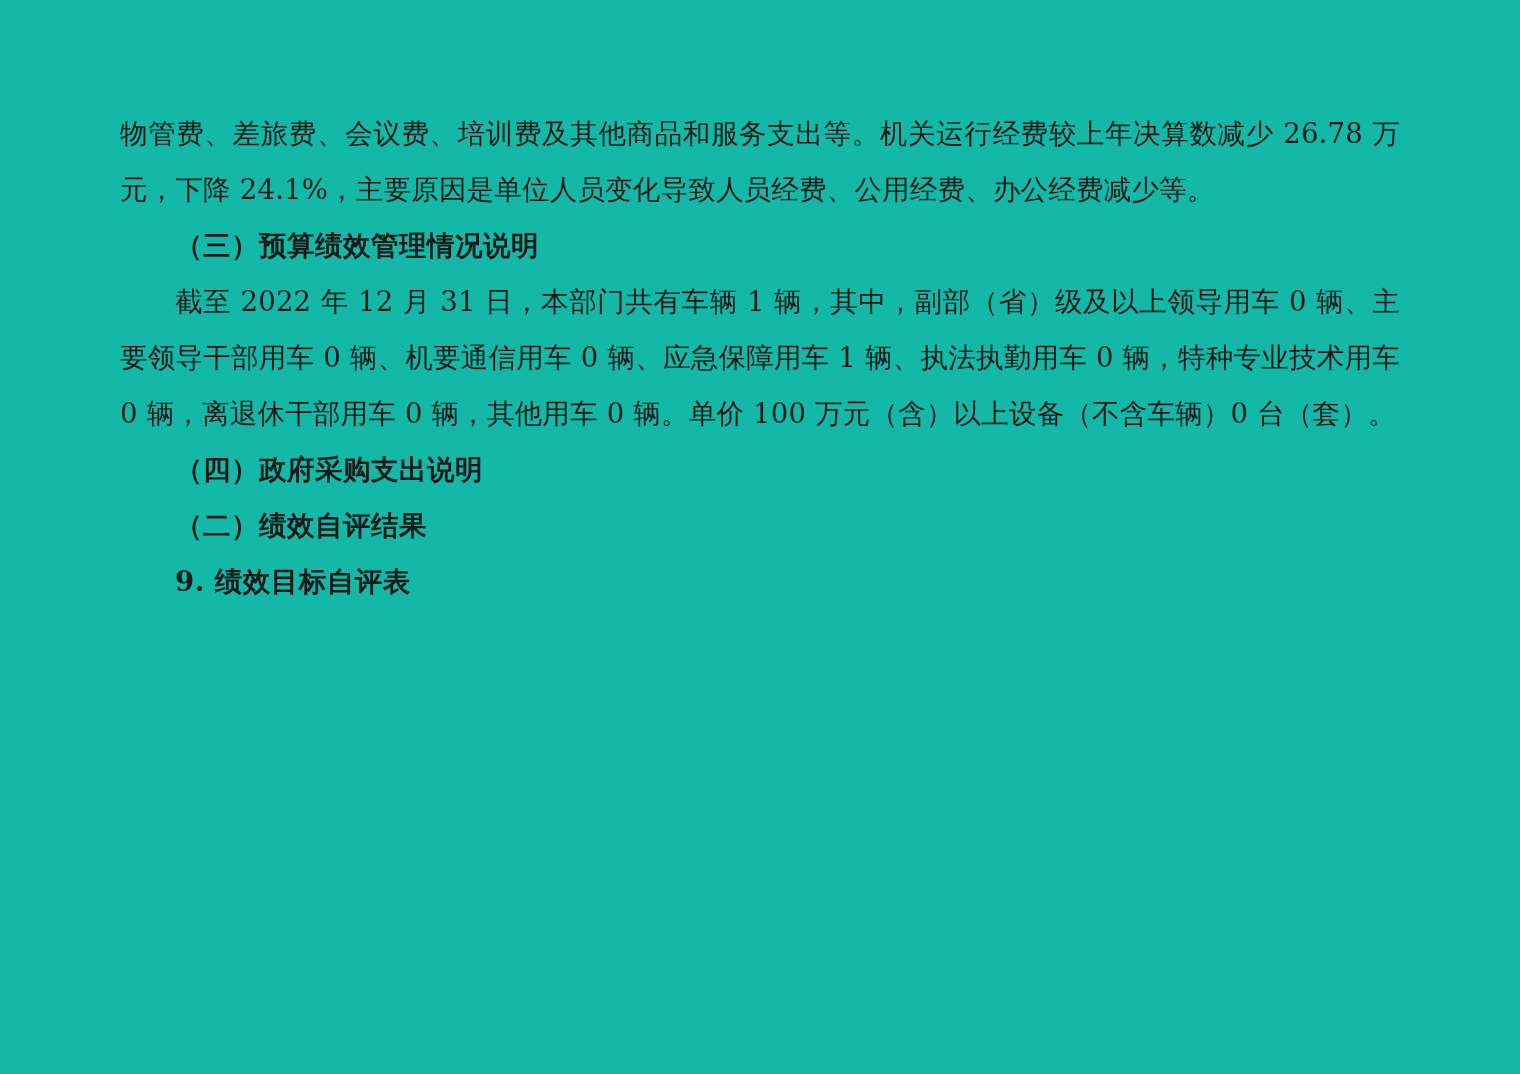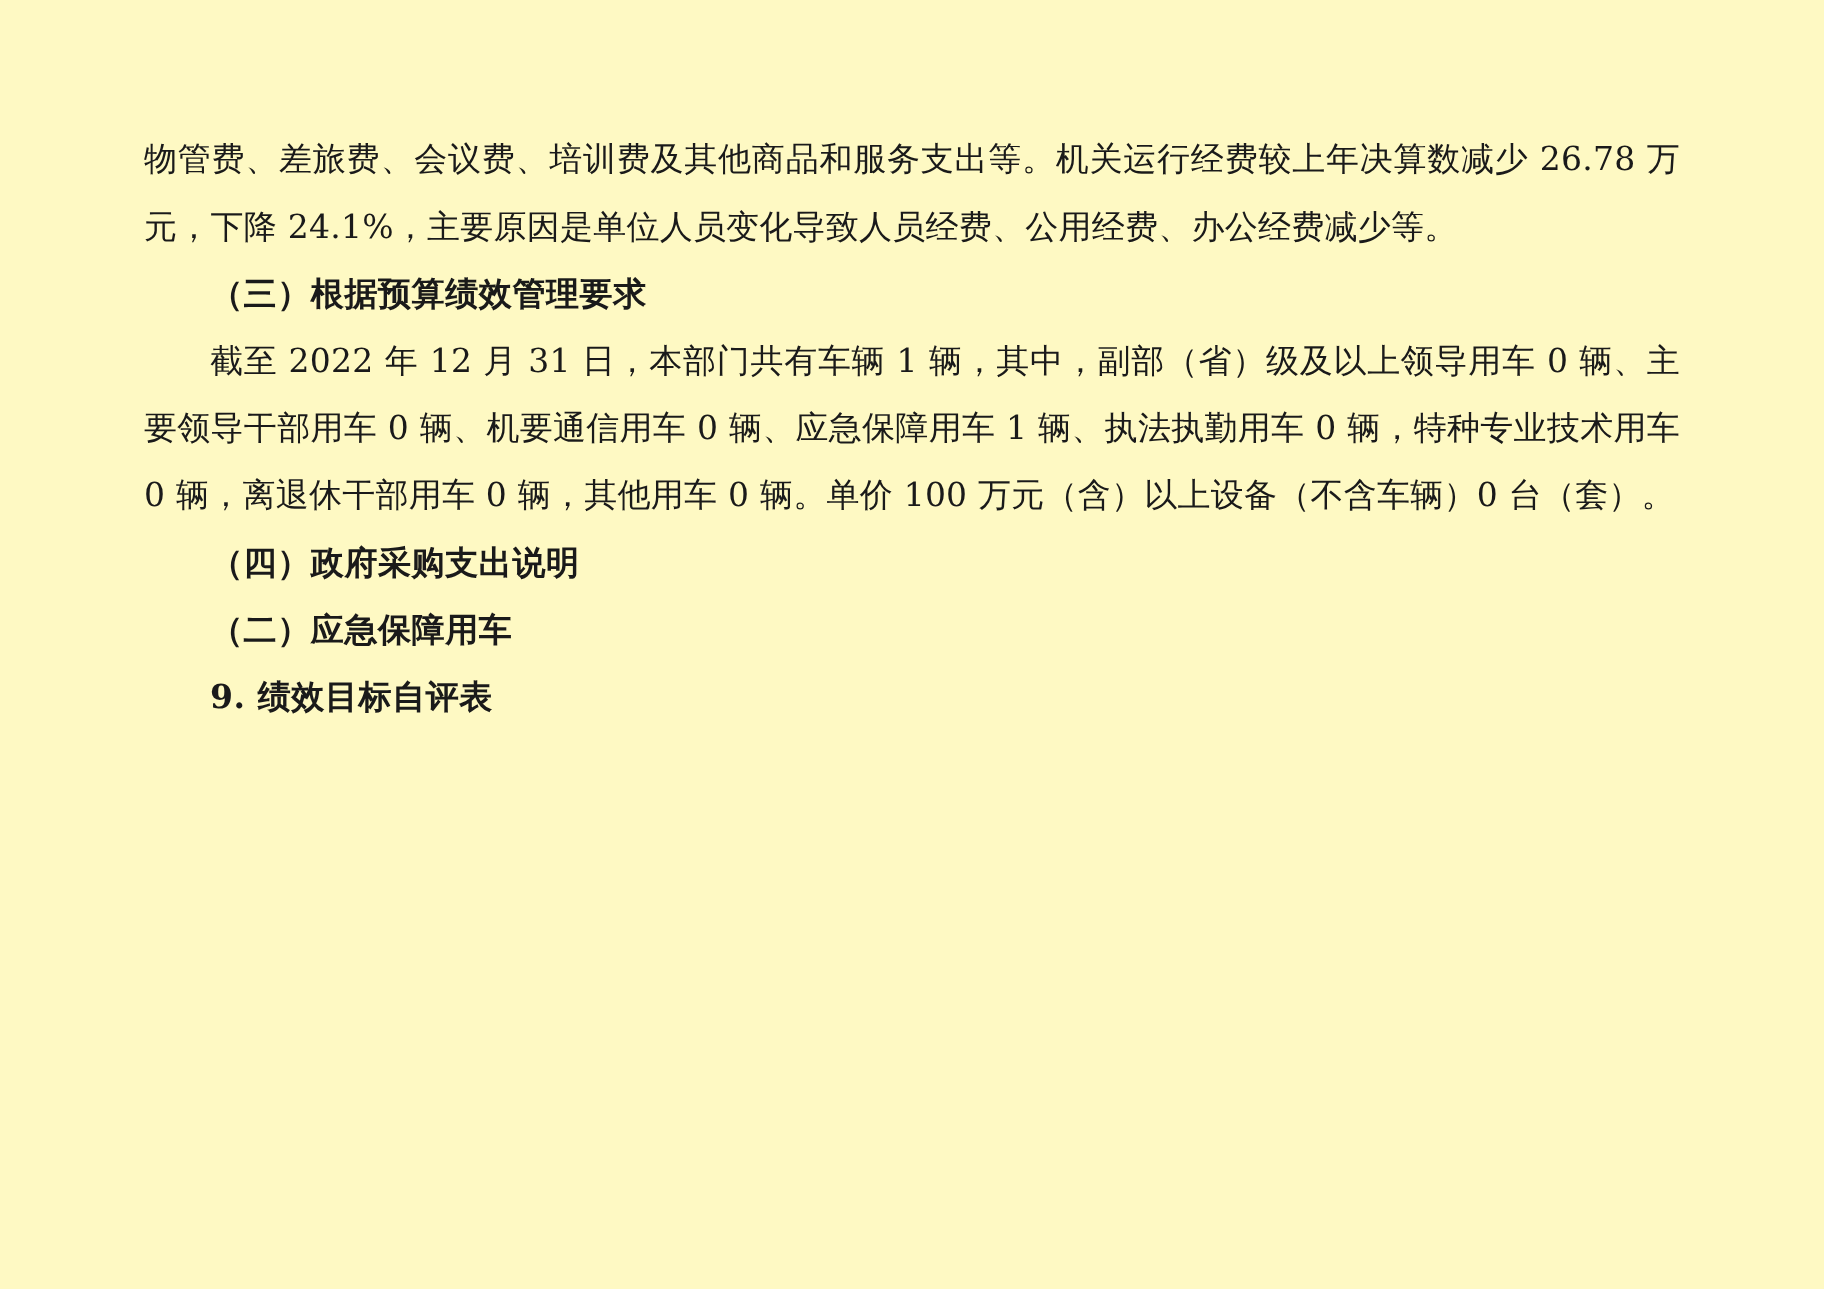--- a/index.html
+++ b/index.html
@@ -11,21 +11,21 @@
     width: 1520px;
     height: 1074px;
     font-family: "DejaVu Serif", "Liberation Serif", serif;
     color: #1a1a1a;
     overflow: hidden;
   }
   .page {
     position: relative;
     width: 1520px;
     height: 1074px;
-    background: #fef9c3;
+    background: #14b8a6;
     box-sizing: border-box;
     padding: 105px 120px 0 120px;
   }
   .body-text {
     font-size: 27.5px;
     line-height: 56px;
     text-align: justify;
     text-justify: inter-ideograph;
     letter-spacing: 0.2px;
     margin: 0;
@@ -53,27 +53,27 @@
     margin: 0;
   }
 </style>
 </head>
 <body>
 
 <div class="page">
 
   <p class="body-text para">物管费、差旅费、会议费、培训费及其他商品和服务支出等。机关运行经费较上年决算数减少 26.78 万元，下降 24.1%，主要原因是单位人员变化导致人员经费、公用经费、办公经费减少等。</p>
 
-  <p class="heading">（三）根据预算绩效管理要求</p>
+  <p class="heading">（三）预算绩效管理情况说明</p>
 
   <p class="body-text para indent">截至 2022 年 12 月 31 日，本部门共有车辆 1 辆，其中，副部（省）级及以上领导用车 0 辆、主要领导干部用车 0 辆、机要通信用车 0 辆、应急保障用车 1 辆、执法执勤用车 0 辆，特种专业技术用车 0 辆，离退休干部用车 0 辆，其他用车 0 辆。单价 100 万元（含）以上设备（不含车辆）0 台（套）。</p>
 
   <p class="heading">（四）政府采购支出说明</p>
 
 
 
 
 
-  <p class="heading">（二）应急保障用车</p>
+  <p class="heading">（二）绩效自评结果</p>
 
   <p class="heading">9. 绩效目标自评表</p>
 
 </div>
 
 </body></html>

